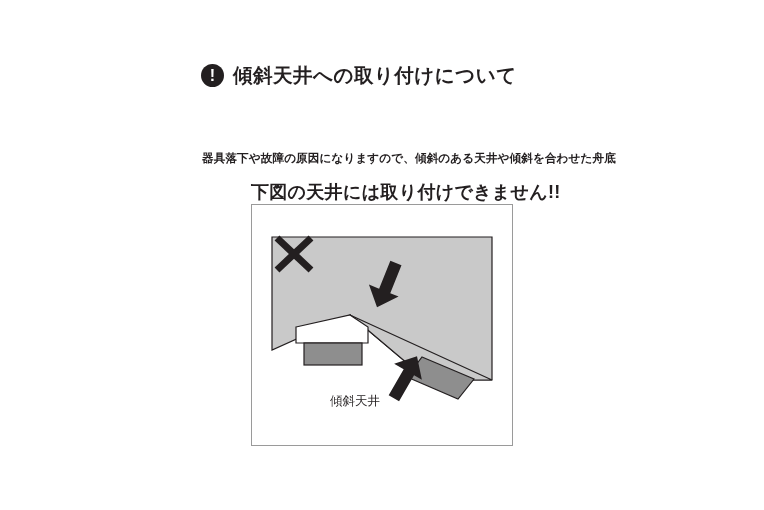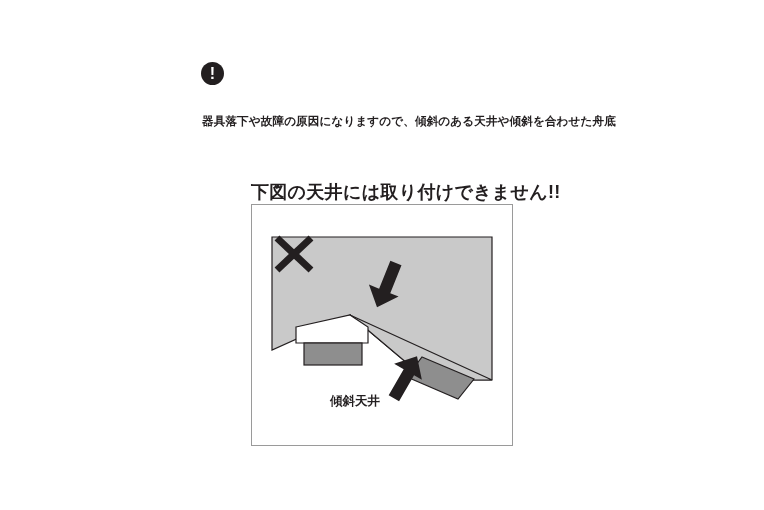--- a/index.html
+++ b/index.html
@@ -53,20 +53,21 @@
     left: 202px;
     top: 110px;
     width: 400px;
     font-size: 11.6px;
     font-weight: bold;
     line-height: 1.85;
     letter-spacing: 0.1px;
   }
   .body-text div {
     white-space: nowrap;
+    margin-top: 37px;
   }
   
   .sub-heading {
     position: absolute;
     left: 251px;
     top: 180px;
     font-size: 18px;
     font-weight: bold;
     letter-spacing: 0.3px;
     white-space: nowrap;
@@ -82,36 +83,37 @@
     background: #ffffff;
     box-sizing: border-box;
     overflow: hidden;
   }
   .figure svg {
     display: block;
   }
   .fig-label {
     position: absolute;
     font-size: 12.5px;
-    font-weight: bold;
+    font-weight: normal;
     color: #231f20;
     white-space: nowrap;
   }
   .label-keisha {
     left: 330px;
     top: 393px;
   }
 </style>
 </head>
 <body>
 
 <div class="page">
 
   <div class="heading">
     <div class="warn-icon">!</div>
+    <div class="heading-text">傾斜天井への取り付けについて</div>
   </div>
 
   <div class="body-text">
     <div>器具落下や故障の原因になりますので、傾斜のある天井や傾斜を合わせた舟底</div>
   </div>
 
   <div class="sub-heading">下図の天井には取り付けできません!!</div>
 
   <div class="figure">
     <svg width="260" height="240" viewBox="0 0 260 240">

